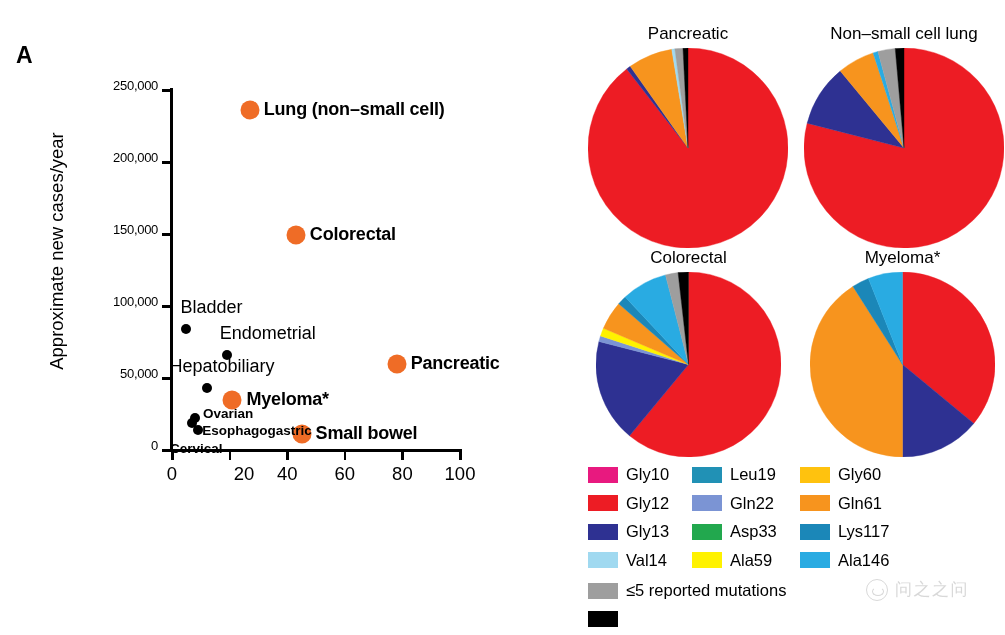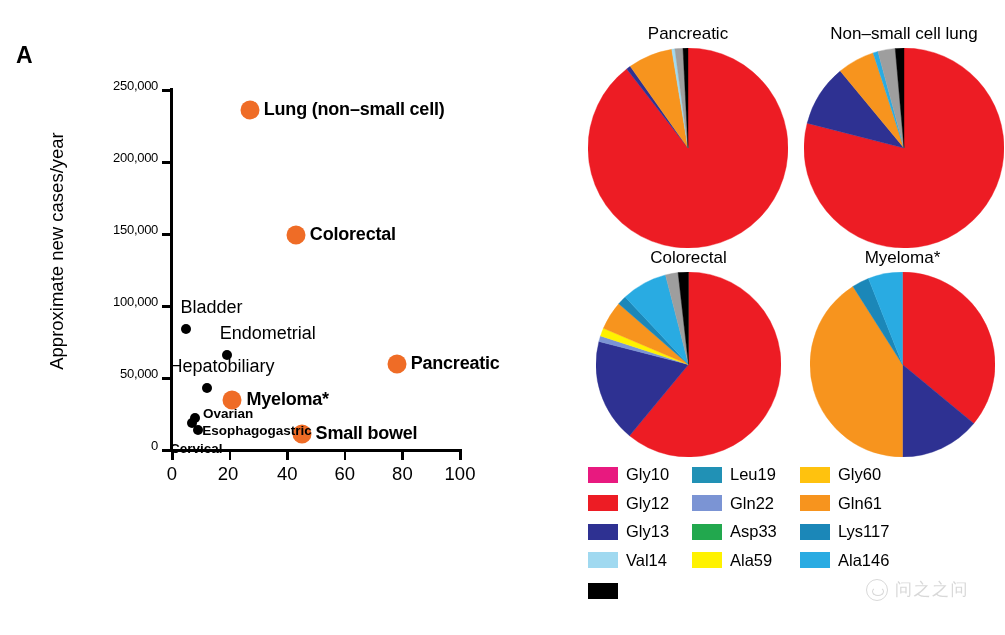--- a/index.html
+++ b/index.html
@@ -246,21 +246,21 @@
       <div class="y-label-wrap" style="top: 150px;">
         <div class="y-tick-label">200,000</div>
       </div>
       <div class="y-tick" style="top: 89px;"></div>
       <div class="y-label-wrap" style="top: 78px;">
         <div class="y-tick-label">250,000</div>
       </div>
       <div class="x-tick" style="left: 171px;"></div>
       <div class="x-tick-label" style="left: 172px;">0</div>
       <div class="x-tick" style="left: 228.6px;"></div>
-      <div class="x-tick-label" style="left: 228px; text-align: right;">20</div>
+      <div class="x-tick-label" style="left: 244px; text-align: right;">20</div>
       <div class="x-tick" style="left: 286.2px;"></div>
       <div class="x-tick-label" style="left: 287.2px;">40</div>
       <div class="x-tick" style="left: 343.8px;"></div>
       <div class="x-tick-label" style="left: 344.8px;">60</div>
       <div class="x-tick" style="left: 401.4px;"></div>
       <div class="x-tick-label" style="left: 402.4px;">80</div>
       <div class="x-tick" style="left: 459px;"></div>
       <div class="x-tick-label" style="left: 460px;">100</div>
     </div>
 
@@ -395,20 +395,24 @@
         <span class="legend-swatch" style="background: rgb(27, 135, 184);"></span>
         <span class="legend-text">Lys117</span>
       </div>
       <div class="legend-item">
         <span class="legend-swatch" style="background: rgb(41, 171, 226);"></span>
         <span class="legend-text">Ala146</span>
       </div>
     </div>
   <div id="legend-wide">
       <div class="legend-item">
+        <span class="legend-swatch" style="background: rgb(158, 158, 158);"></span>
+        <span class="legend-text">≤5 reported mutations</span>
+      </div>
+      <div class="legend-item">
         <span class="legend-swatch" style="background: rgb(0, 0, 0);"></span>
       </div>
     </div>
 </div>
 
 <div id="watermark">
   <div id="watermark-logo"></div>
   <div id="watermark-text">问之之问</div>
 </div>
 

